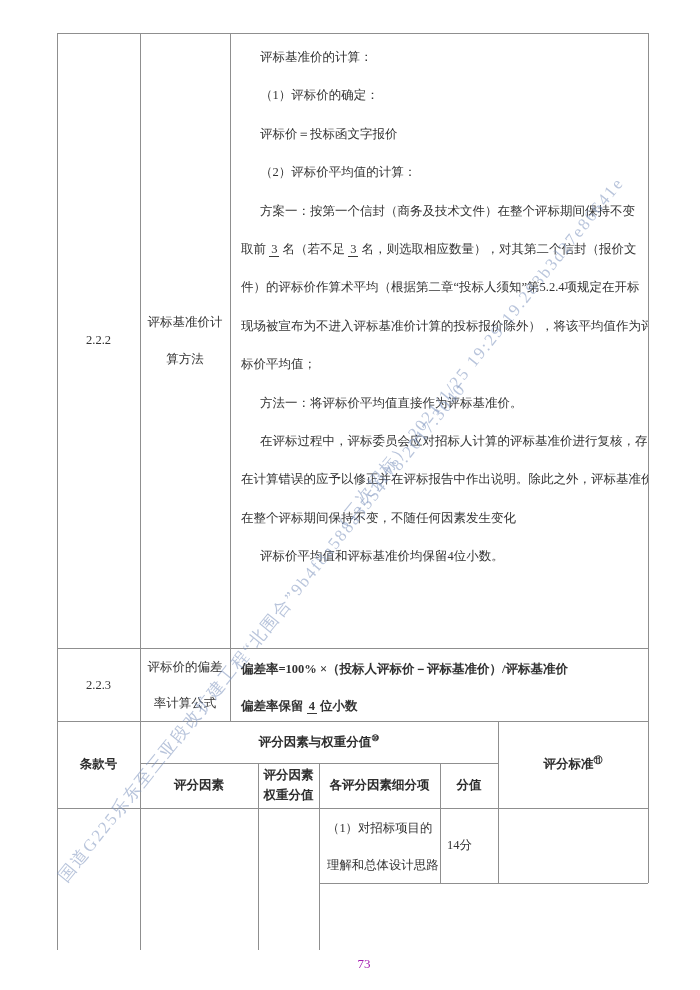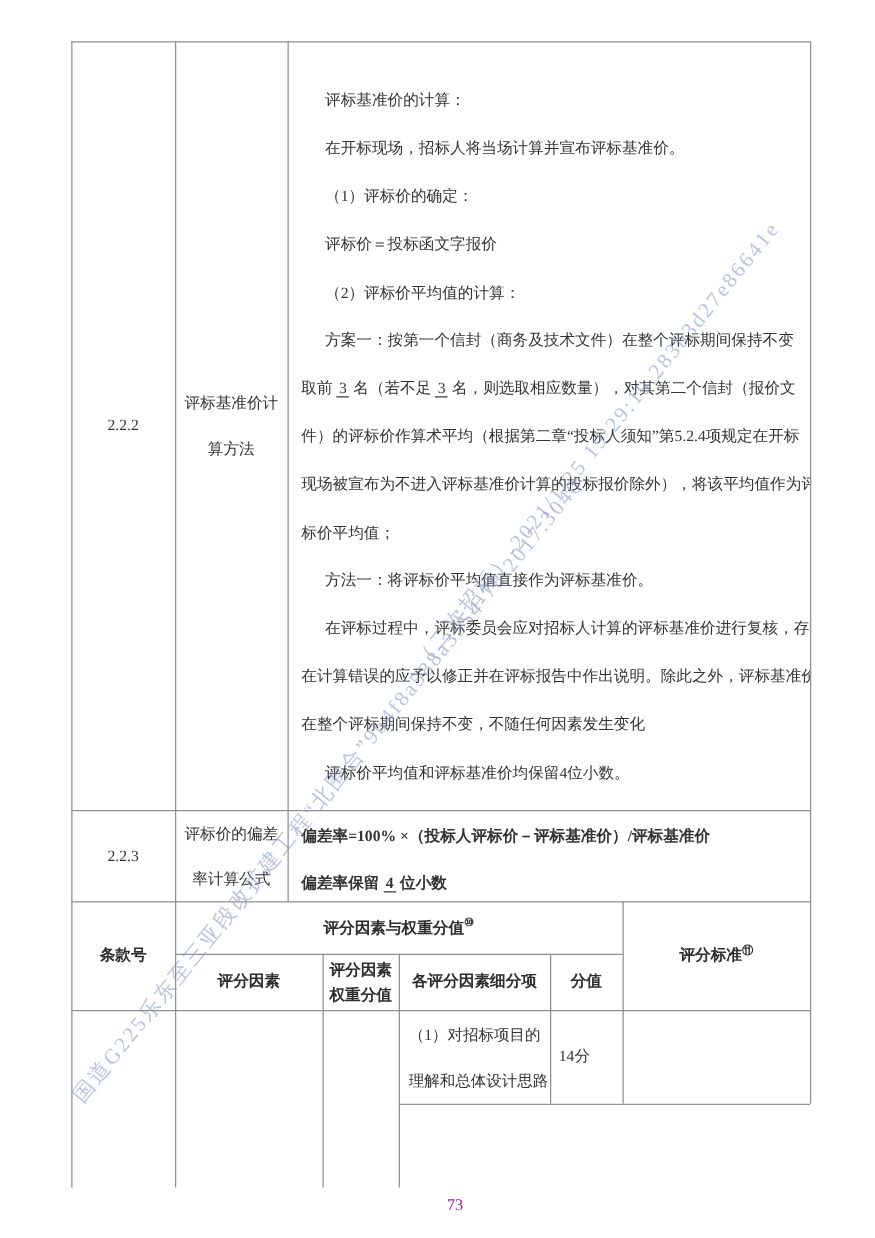--- a/index.html
+++ b/index.html
@@ -5,26 +5,26 @@
   html,body{margin:0;padding:0;}
   body{
     width:700px;height:990px;position:relative;overflow:hidden;
     background:#ffffff;color:#333333;
     font-family:"Liberation Serif","DejaVu Serif",serif;
     font-size:12.5px;
   }
   .bl{position:absolute;background:#8f8f8f;}
   .cell{position:absolute;box-sizing:border-box;overflow:hidden;}
   .center{display:flex;flex-direction:column;align-items:center;justify-content:center;text-align:left;}
-  .hdr{font-family:Liberation Sans, sans-serif;font-weight:bold;color:#2e2e2e;}
+  .hdr{font-family:Liberation Mono, monospace;font-weight:bold;color:#2e2e2e;}
   .tline{white-space:nowrap;}
   .ind{padding-left:19px;}
   .u{border-bottom:1px solid #3a3a3a;padding:0 2px;}
   .sup{font-size:9px;vertical-align:super;line-height:0;}
-  .content-222{padding:5px 6px 0 10px;line-height:38.4px;margin-top:23px;}
+  .content-222{padding:5px 6px 0 10px;line-height:38.4px;}
   .content-223{padding:2px 6px 0 10px;line-height:37px;font-weight:bold;}
   .title-lines{line-height:37px;}
   .subitem{padding:2px 0 0 7px;line-height:37px;font-size:12.4px;}
   .score-cell{display:flex;align-items:center;padding-left:6px;}
   .weight-lines{line-height:20px;}
   .watermark{
     position:absolute;white-space:nowrap;pointer-events:none;
     transform:rotate(-51deg);transform-origin:0 50%;
     font-size:17px;letter-spacing:2px;
     color:rgba(125,147,190,0.55);z-index:5;
@@ -51,21 +51,20 @@
 
 <div class="cell center" style="left:57px;top:33px;width:83px;height:615px">
   <div>2.2.2</div>
 </div>
 <div class="cell center title-lines" style="left:140px;top:33px;width:90px;height:615px">
   <div>评标基准价计</div>
   <div>算方法</div>
 </div>
 <div class="cell content-222" style="left:231px;top:33px;width:417px;height:615px">
     <div class="tline ind"><span>评标基准价的计算：</span></div>
-    <div class="tline ind"><span>在开标现场，招标人将当场计算并宣布评标基准价。</span></div>
     <div class="tline ind"><span>（1）评标价的确定：</span></div>
     <div class="tline ind"><span>评标价＝投标函文字报价</span></div>
     <div class="tline ind"><span>（2）评标价平均值的计算：</span></div>
     <div class="tline ind"><span>方案一：按第一个信封（商务及技术文件）在整个评标期间保持不变</span></div>
     <div class="tline"><span>取前 </span><span class="u">3</span><span> 名（若不足 </span><span class="u">3</span><span> 名，则选取相应数量），对其第二个信封（报价文</span></div>
     <div class="tline"><span>件）的评标价作算术平均（根据第二章“投标人须知”第5.2.4项规定在开标</span></div>
     <div class="tline"><span>现场被宣布为不进入评标基准价计算的投标报价除外），将该平均值作为评</span></div>
     <div class="tline"><span>标价平均值；</span></div>
     <div class="tline ind"><span>方法一：将评标价平均值直接作为评标基准价。</span></div>
     <div class="tline ind"><span>在评标过程中，评标委员会应对招标人计算的评标基准价进行复核，存</span></div>

